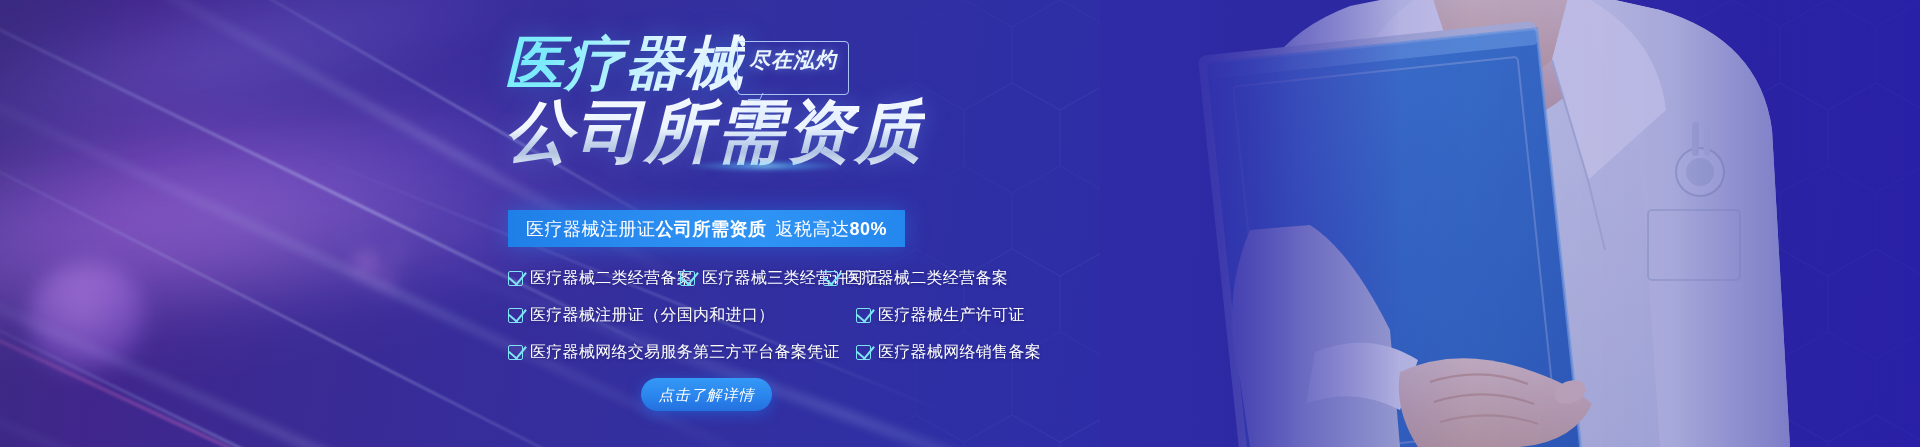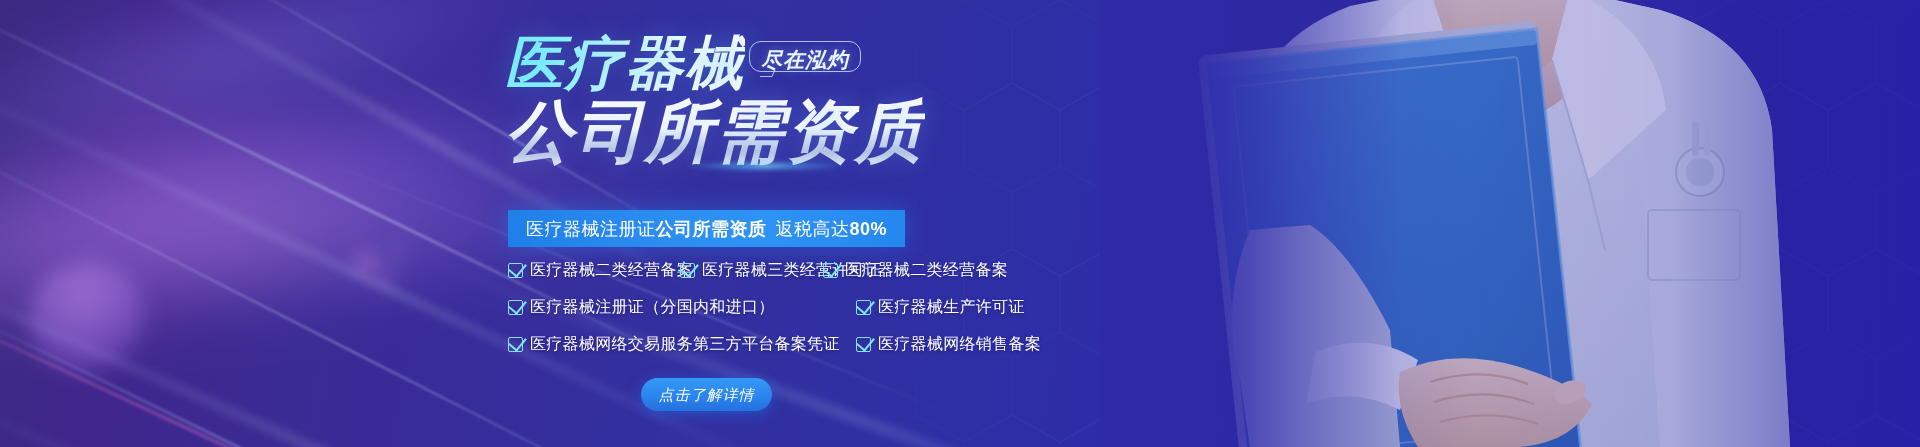--- a/index.html
+++ b/index.html
@@ -116,21 +116,21 @@
     letter-spacing:2px; line-height:62px; white-space:nowrap;
     background:linear-gradient(100deg,#7df2fb 0%,#8df4fc 22%,#bdf6fd 45%,#eafcff 62%,#ffffff 78%,#ffffff 100%);
     -webkit-background-clip:text; background-clip:text;
     -webkit-text-fill-color:transparent; color:transparent;
     text-shadow:0 0 26px rgba(70,190,255,.35);
   }
 
   .badge {
     position:absolute; left:232px; top:9px;
     border:1.6px solid rgba(190,225,255,.85);
-    border-radius:12px; padding:7px 11px 0 11px;margin-left:12px;
+    border-radius:4px; padding:7px 11px 23px 11px;
   }
   .badge .btxt {
     font-size:21px; font-style:italic; font-weight:bold;
     color:#eaf5ff; letter-spacing:1px; line-height:1; white-space:nowrap;
     text-shadow:0 0 10px rgba(140,200,255,.5);
   }
   .badge .tail {
     position:absolute; left:10px; bottom:-15px; width:20px; height:16px; overflow:hidden;
   }
   .badge .tail:before {
@@ -164,21 +164,21 @@
     box-shadow:0 0 22px rgba(40,130,240,.45);
   }
   .ribbon .rtxt {
     font-size:18px; color:#ffffff; white-space:nowrap; line-height:1;
     letter-spacing:.5px;
   }
   .ribbon .rtxt b { font-weight:bold; }
   .ribbon .gap { display:inline-block; width:9px; }
 
   
-  .checklist { position:absolute; left:508px; top:256px; width:560px; }
+  .checklist { position:absolute; left:508px; top:264px; width:560px; }
   .cl-row { display:flex; align-items:center; height:28px; margin-bottom:9px; }
   .cl-item { display:flex; align-items:center; white-space:nowrap; }
   .cl-item .label {
     font-size:16px; color:#ffffff; line-height:1; letter-spacing:.3px;
     text-shadow:0 1px 3px rgba(20,20,80,.5);
   }
   .chk {
     width:15px; height:15px; margin-right:7px; flex:0 0 auto; position:relative;
     border:1.4px solid #7fe4f5; border-radius:2px;
   }

